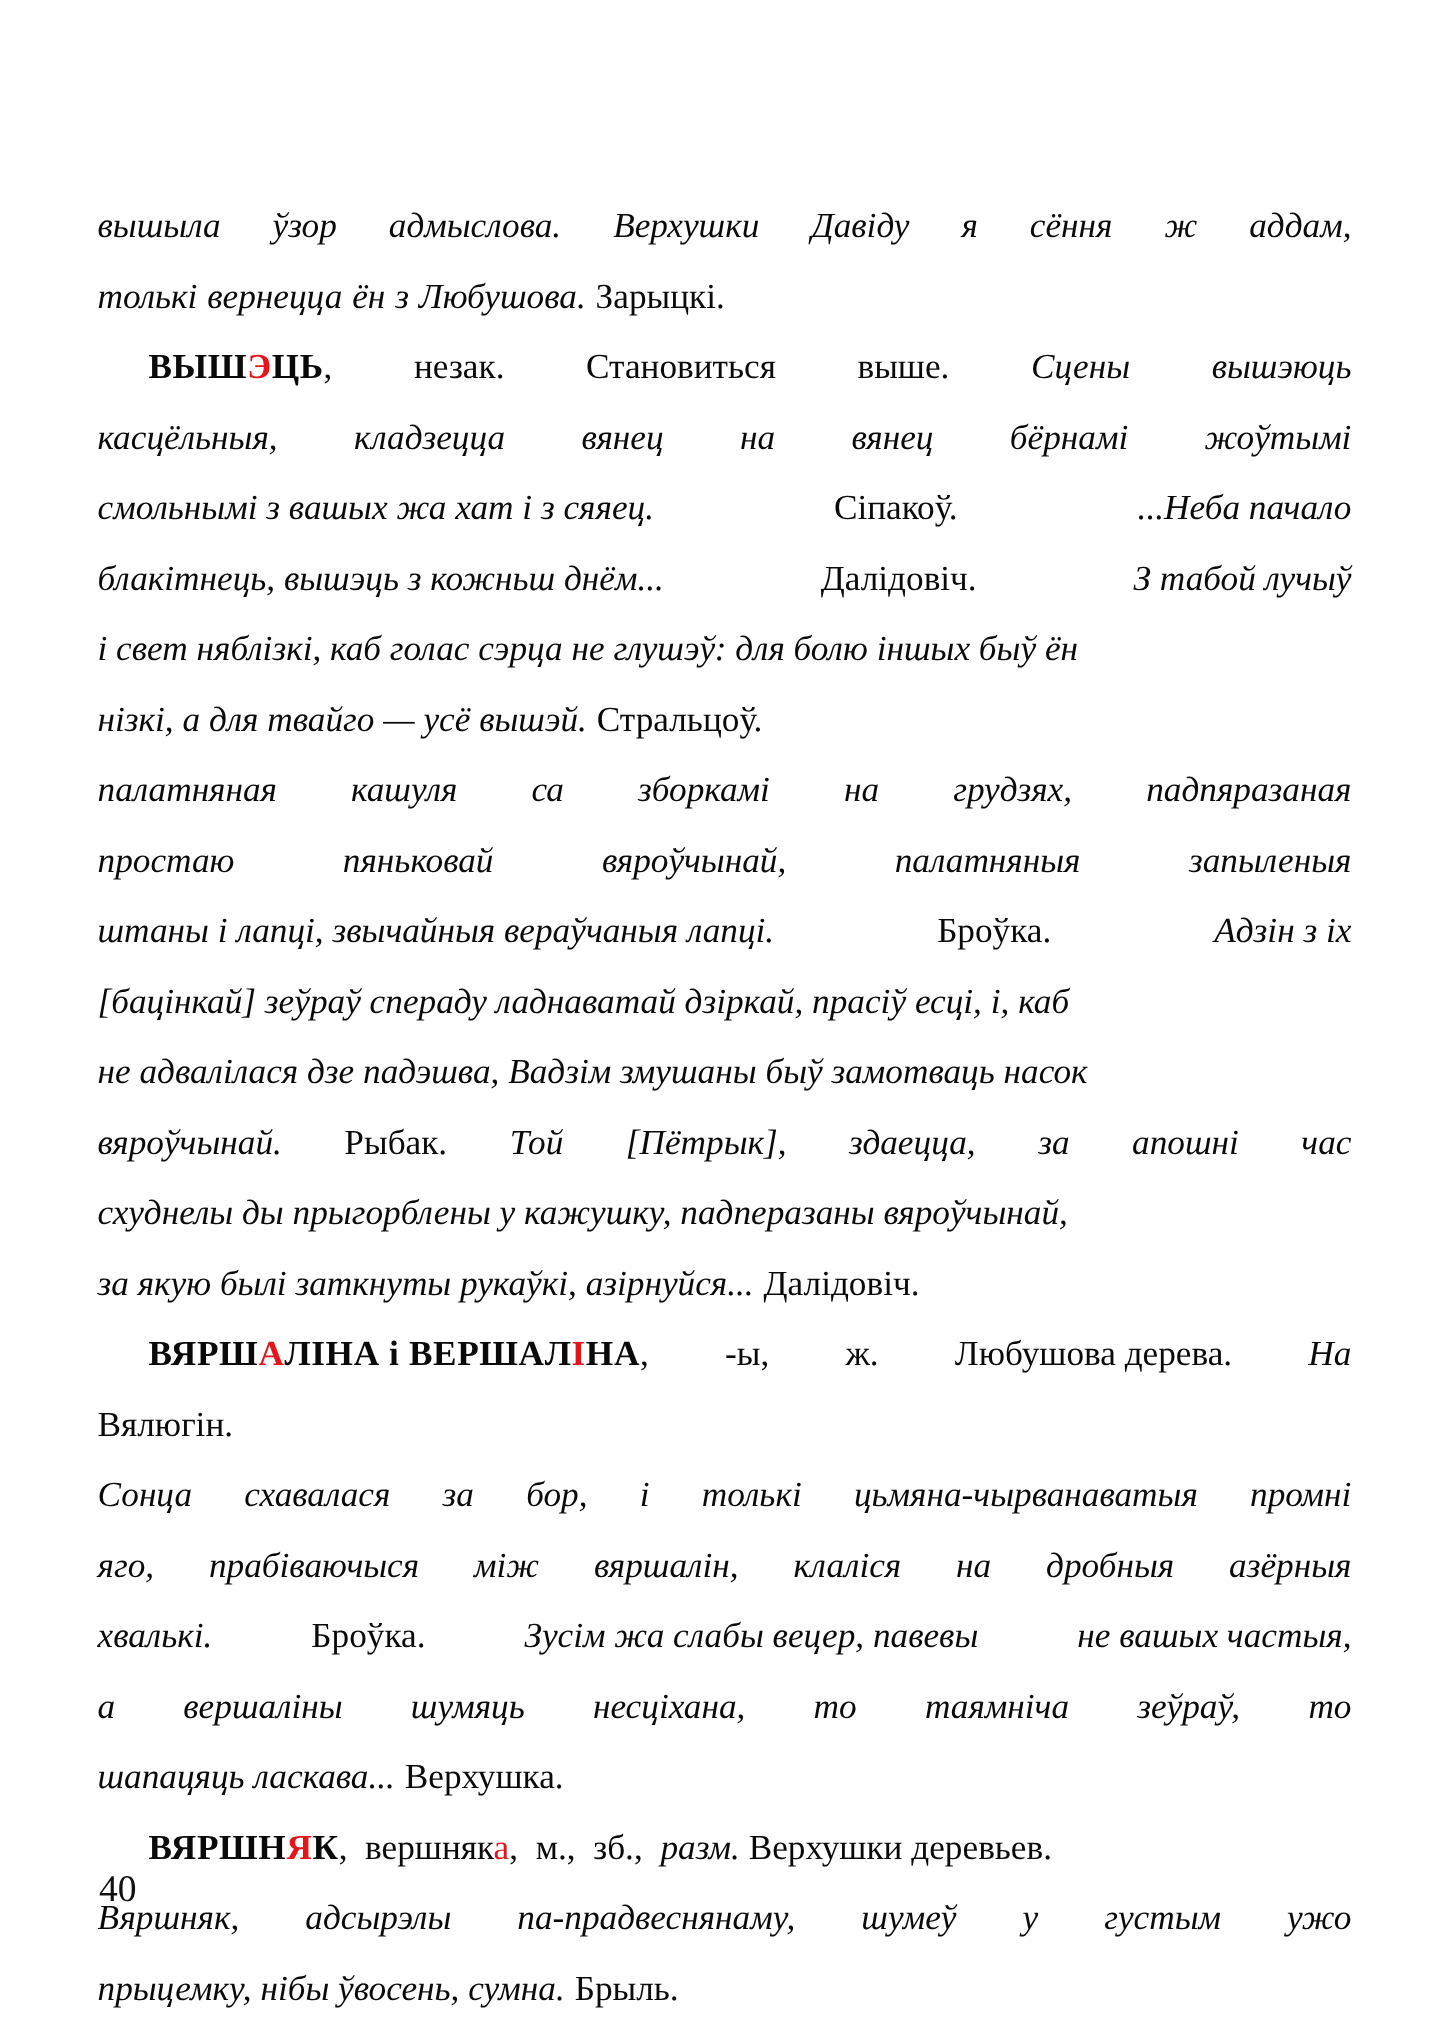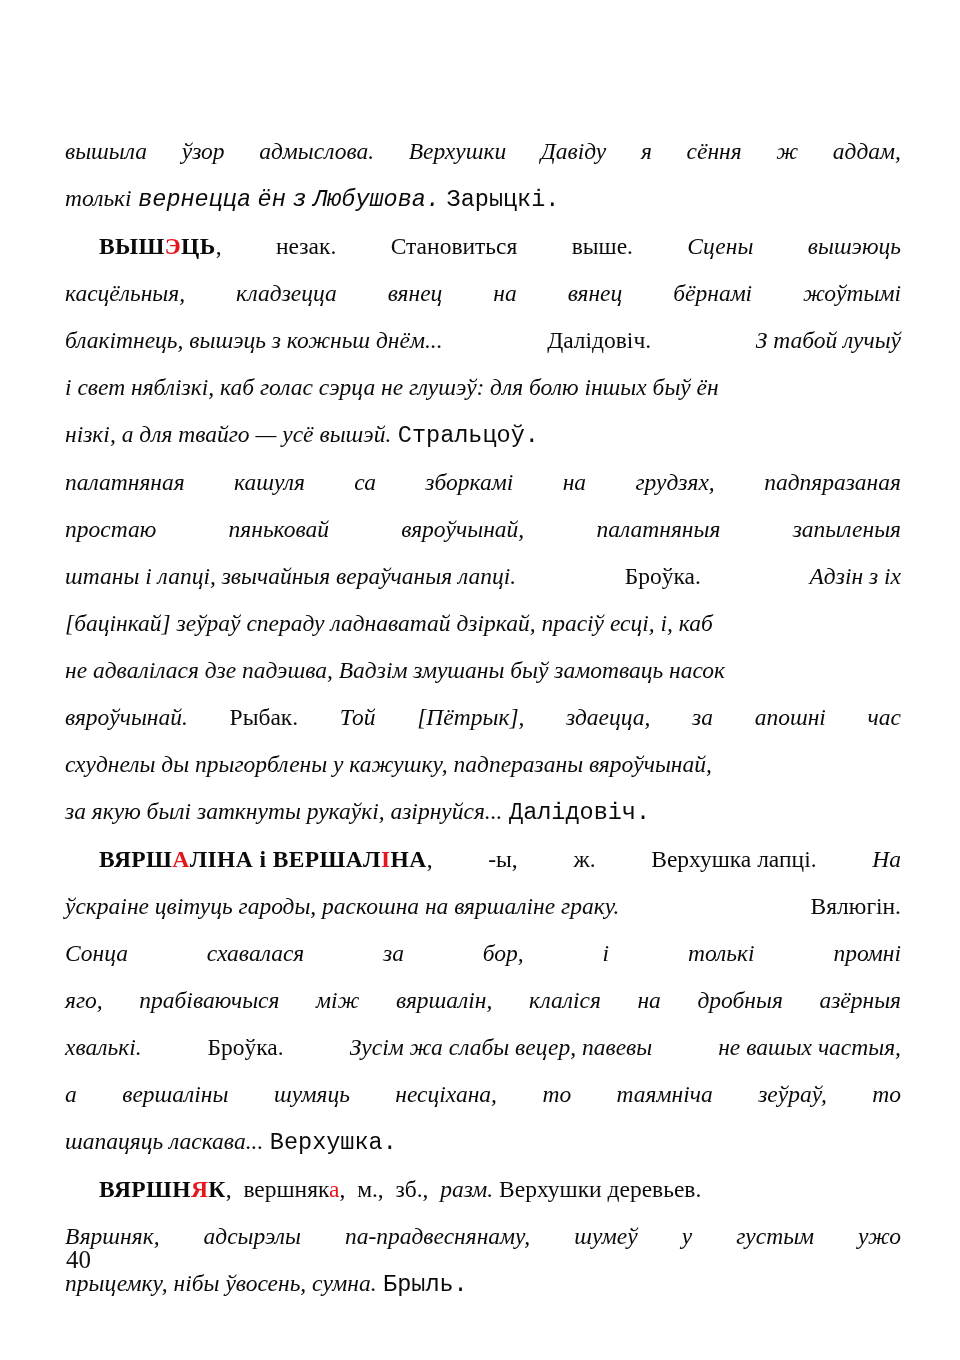--- a/index.html
+++ b/index.html
@@ -39,21 +39,21 @@
     letter-spacing: 0;
   }
   
   .ln {
     display: flex;
     flex-wrap: nowrap;
     justify-content: space-between;
     align-items: baseline;
   }
   .ln.tight { justify-content: flex-start; }
-  .ln.tight .w + .w { margin-left: 0.28em; font-family: Liberation Mono, monospace; }
+  .ln.tight .w + .w { margin-left: 0.28em; }
 
   .w { white-space: pre; }
 
   .it { font-style: italic; }
   .up { font-style: normal; }
   .hw {
     font-weight: bold;
     font-style: normal;
     letter-spacing: 0.4px;
   }
@@ -107,20 +107,25 @@
     <div class="ln">
       <span class="w it">касцёльныя,</span>
       <span class="w it">кладзецца</span>
       <span class="w it">вянец</span>
       <span class="w it">на</span>
       <span class="w it">вянец</span>
       <span class="w it">бёрнамі</span>
       <span class="w it">жоўтымі</span>
     </div>
     <div class="ln">
+      <span class="w it">смольнымі з вашых жа хат і з сяяец.</span>
+      <span class="w up">Сіпакоў.</span>
+      <span class="w it">...Неба пачало</span>
+    </div>
+    <div class="ln">
       <span class="w it">блакітнець, вышэць з кожньш днём...</span>
       <span class="w up">Далідовіч.</span>
       <span class="w it">З табой лучыў</span>
     </div>
     <div class="ln">
       <span class="w it">і свет няблізкі, каб голас сэрца не глушэў: для болю іншых быў ён</span>
     </div>
     <div class="ln tight">
       <span class="w it">нізкі, а для твайго — усё вышэй.</span>
       <span class="w up">Стральцоў.</span>
@@ -168,34 +173,34 @@
     </div>
     <div class="ln tight">
       <span class="w it">за якую былі заткнуты рукаўкі, азірнуйся...</span>
       <span class="w up">Далідовіч.</span>
     </div>
 
     <div class="ln">
       <span class="w"><span class="indent"></span><span class="hw">ВЯРШ<span class="red">А</span>ЛІНА</span><span class="hw">&nbsp;і&nbsp;</span><span class="hw">ВЕРШАЛ<span class="red">І</span>НА</span><span class="up">,</span></span>
       <span class="w up">-ы,</span>
       <span class="w up">ж.</span>
-      <span class="w up">Верхушка лапці.</span>
+      <span class="w up">Любушова дерева.</span>
       <span class="w it">На</span>
     </div>
     <div class="ln">
-      <span class="w it">ўскраіне цвітуць гароды, раскошна на вяршаліне граку.</span>
       <span class="w up">Вялюгін.</span>
     </div>
     <div class="ln">
       <span class="w it">Сонца</span>
       <span class="w it">схавалася</span>
       <span class="w it">за</span>
       <span class="w it">бор,</span>
       <span class="w it">і</span>
       <span class="w it">толькі</span>
+      <span class="w it">цьмяна-чырванаватыя</span>
       <span class="w it">промні</span>
     </div>
     <div class="ln">
       <span class="w it">яго,</span>
       <span class="w it">прабіваючыся</span>
       <span class="w it">між</span>
       <span class="w it">вяршалін,</span>
       <span class="w it">клаліся</span>
       <span class="w it">на</span>
       <span class="w it">дробныя</span>

